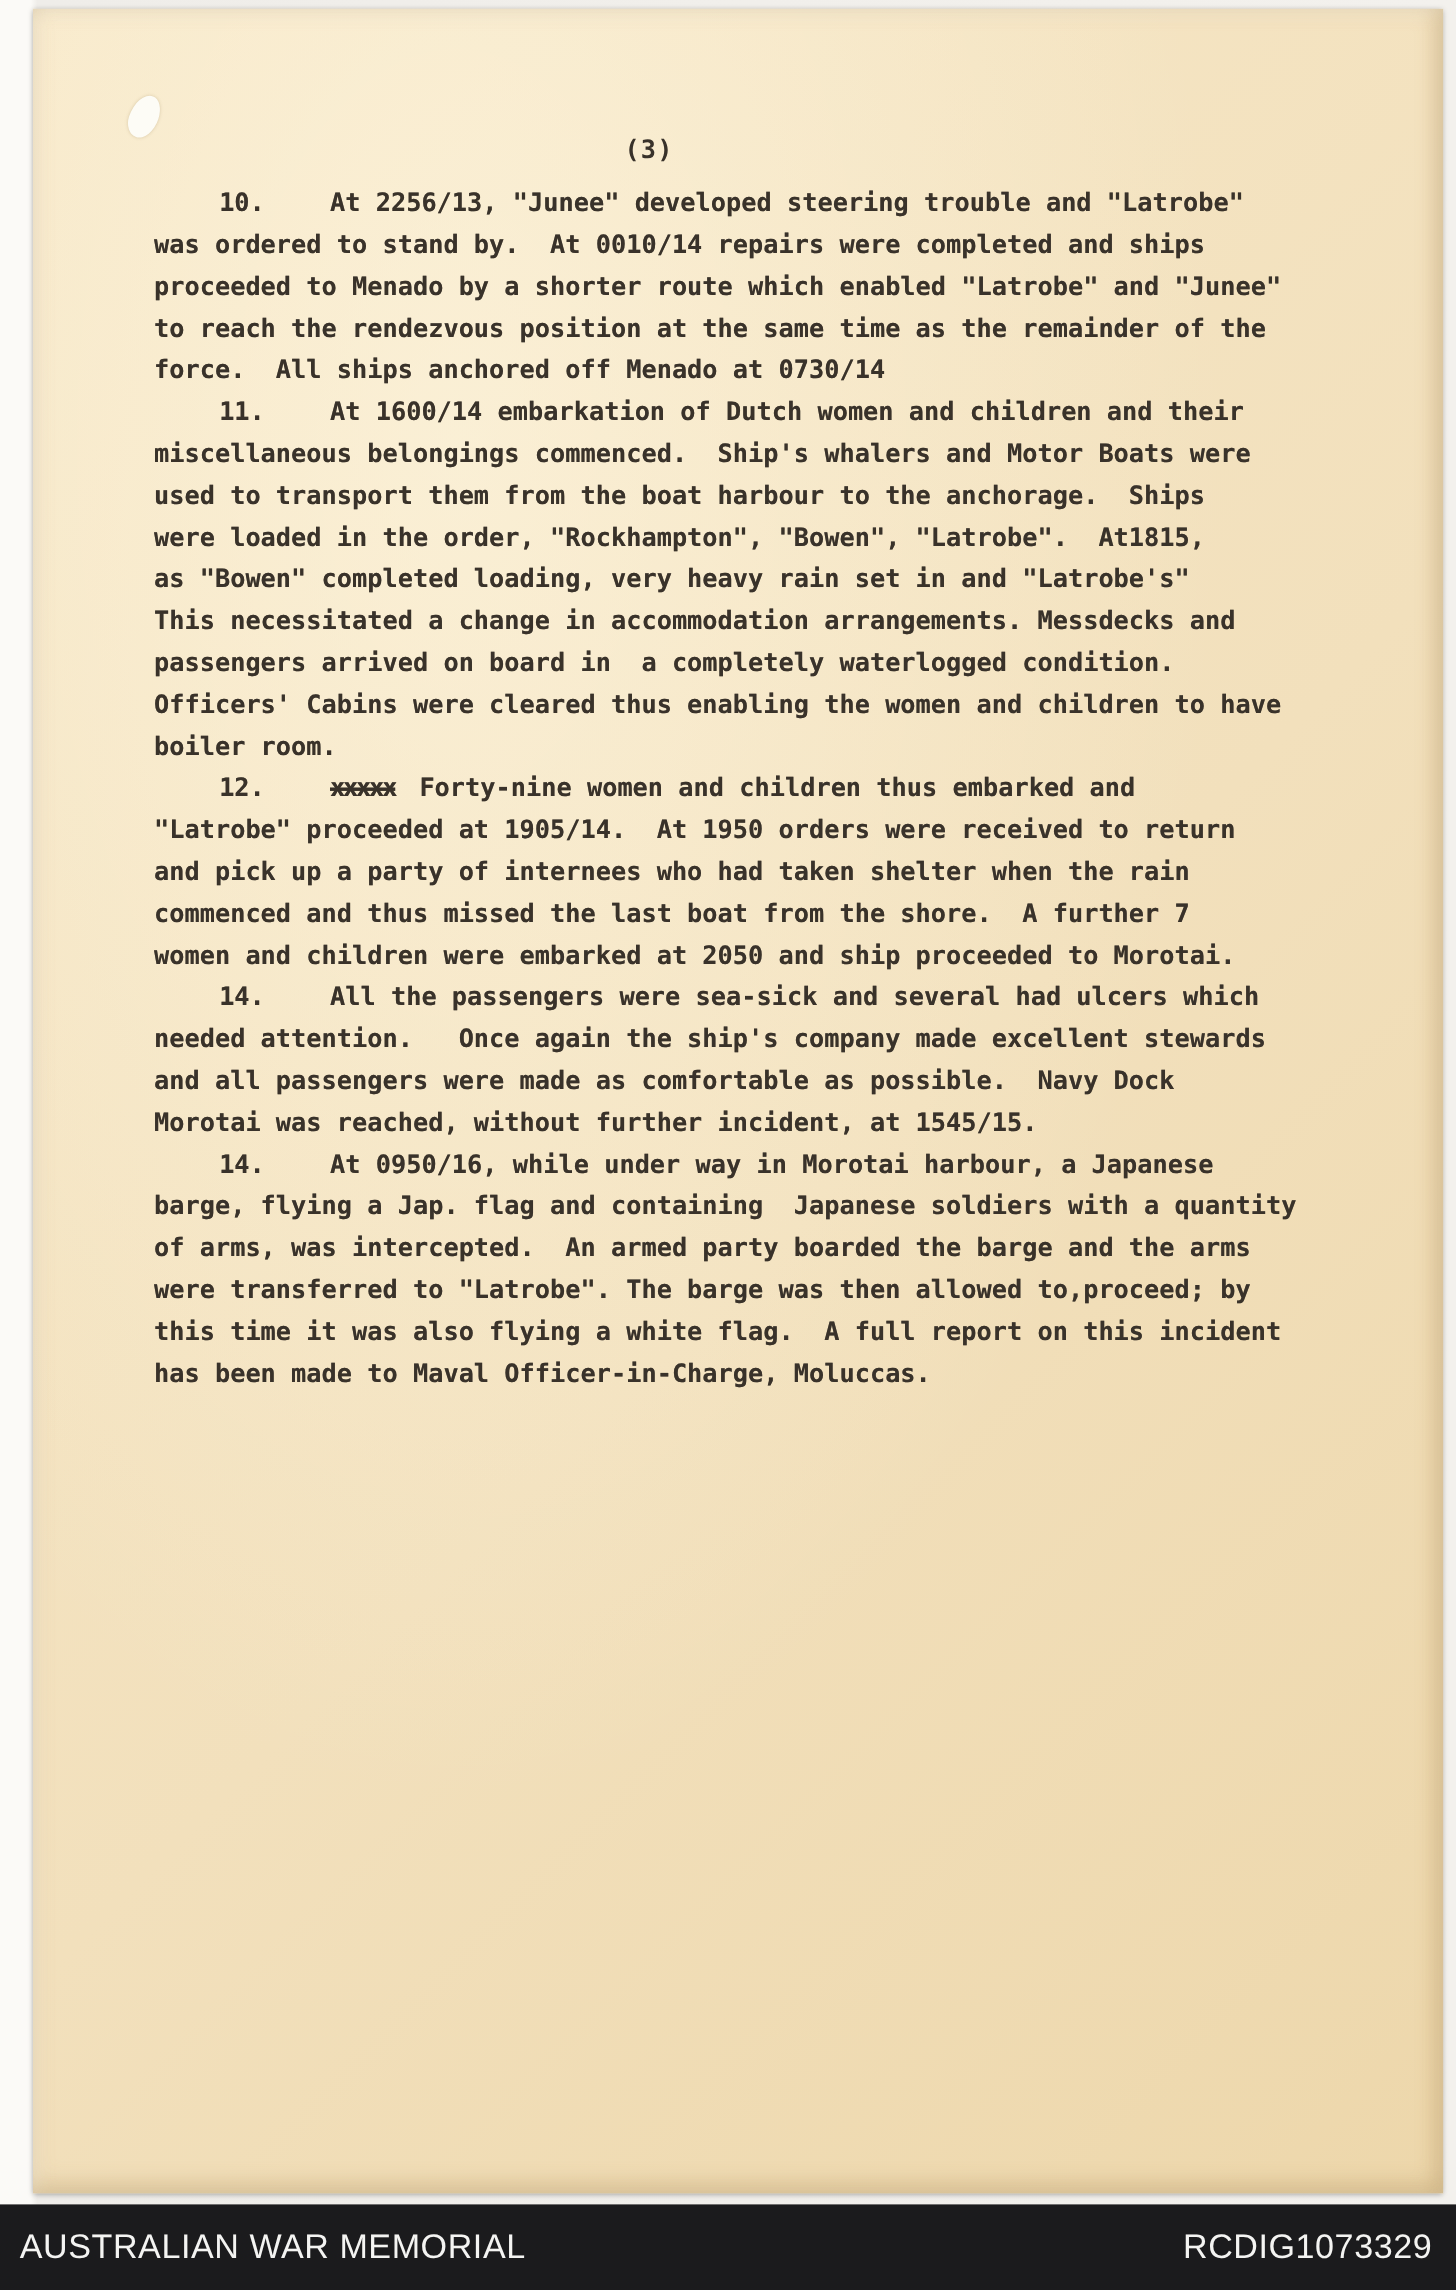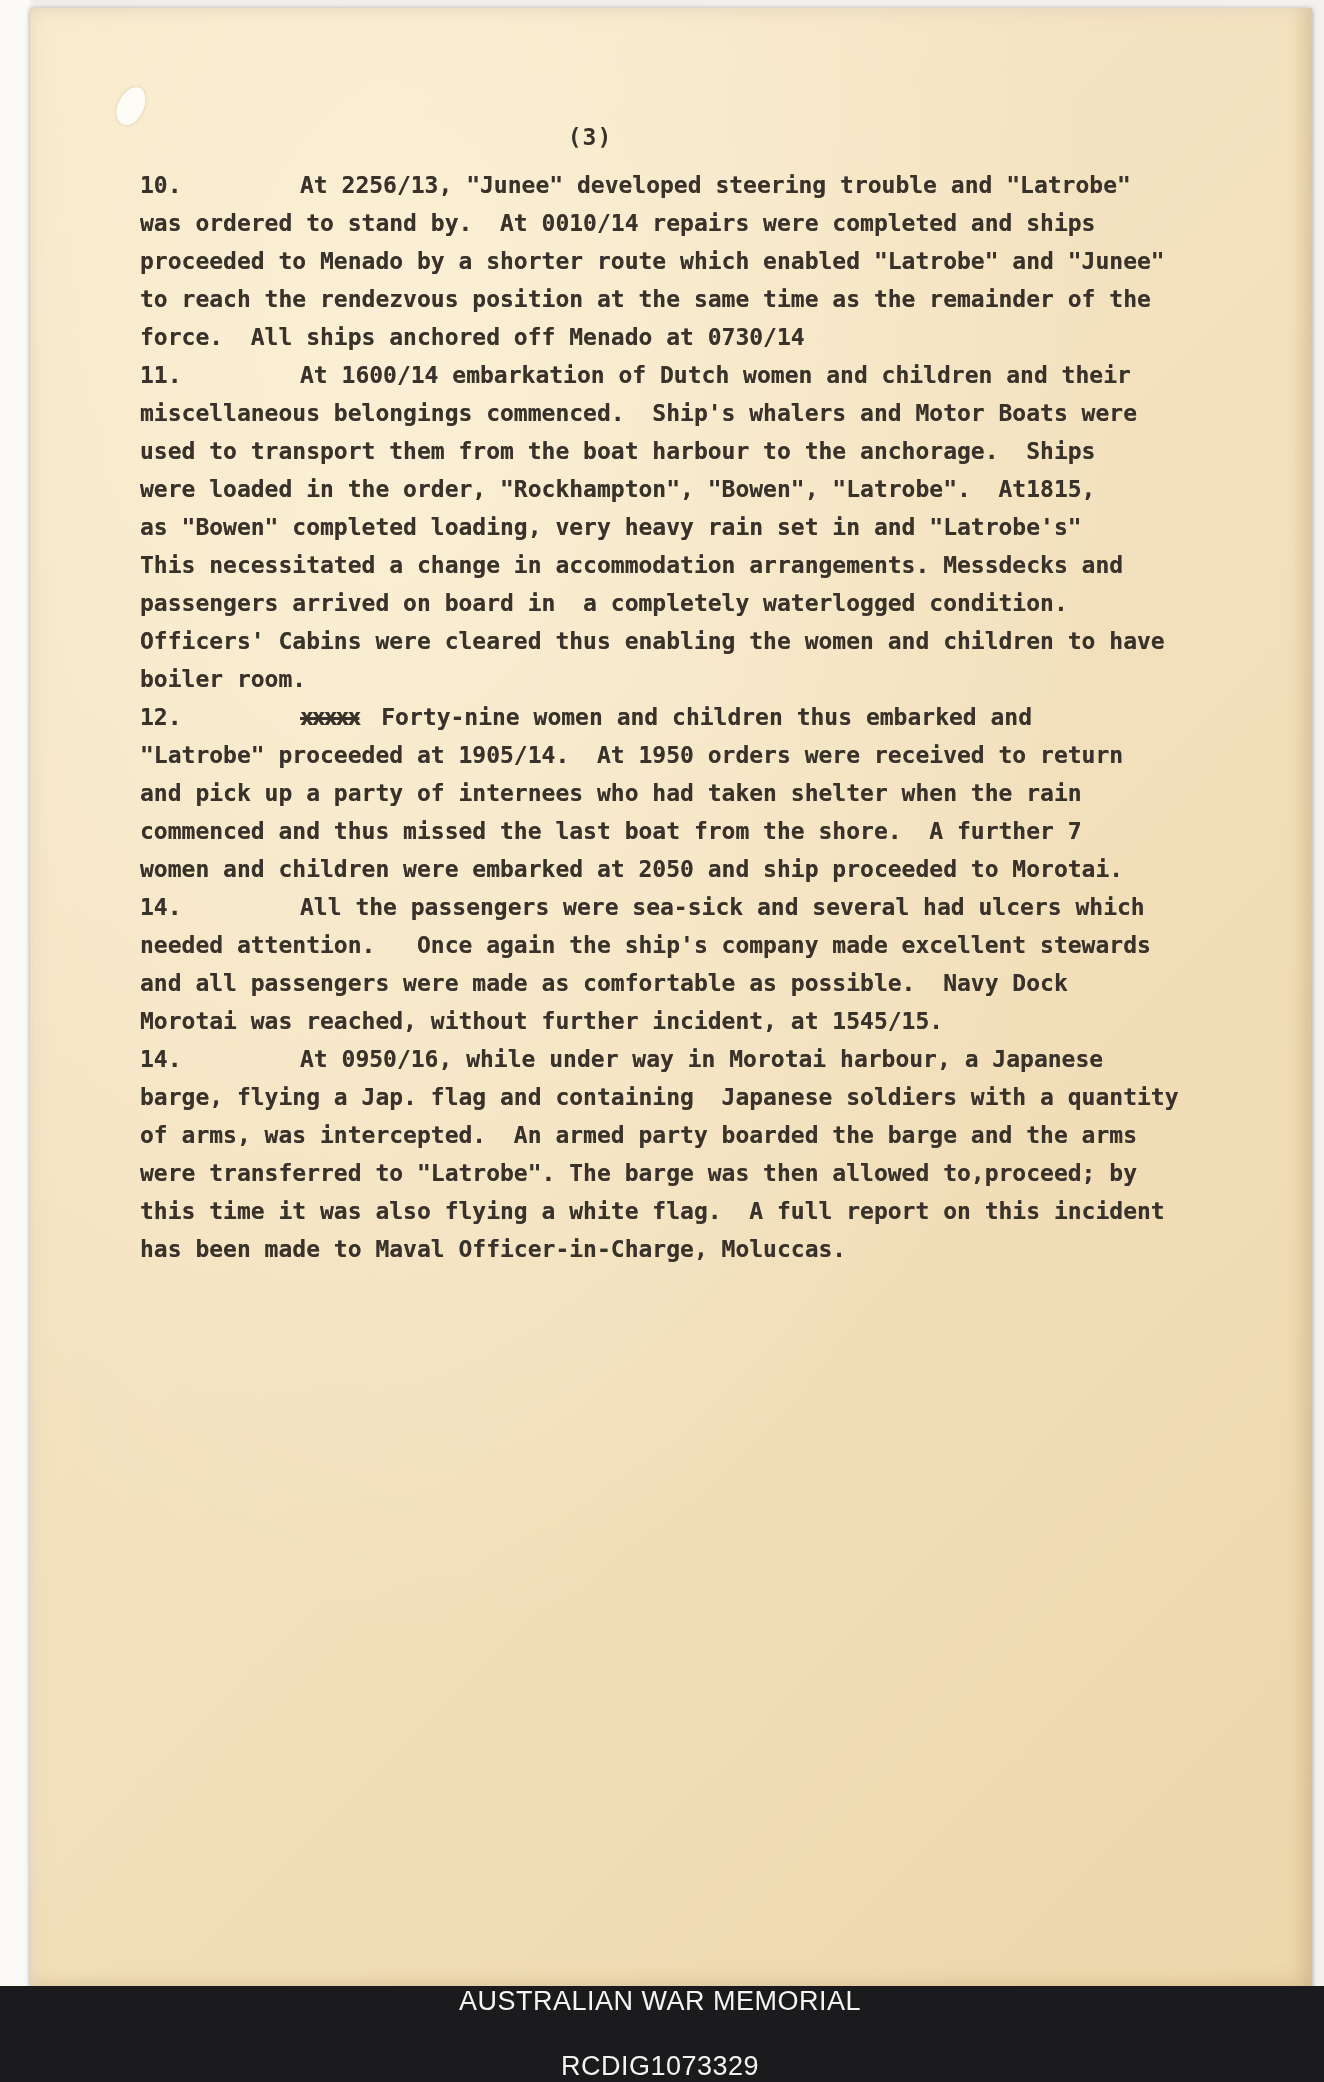--- a/index.html
+++ b/index.html
@@ -64,45 +64,45 @@
   }
   .para { margin: 0; }
   .line {
     white-space: pre;
     line-height: 38px;
     height: 38px;
   }
   .pnum {
     display: inline-block;
     width: 160px;
+    text-align: center;
   }
   .strike {
     text-decoration: line-through;
     text-decoration-thickness: 3px;
     margin-right: 22px;
     letter-spacing: -2px;
     margin-top: 23px;
   }
   .footer-bar {
     position: absolute;
     left: 0;
     bottom: 0;
     width: 100%;
-    height: 96px;
+    height: 78px;
     background: var(--footer-bg, #1b1b1d);
     display: flex;
     align-items: center;
     justify-content: space-between;
     box-sizing: border-box;
     padding: 0 22px 0 18px;
     font-family: "Liberation Sans", sans-serif;
     color: var(--footer-text, #f4f4f2);
-    font-size: 27px;
+    font-size: 31px;
     letter-spacing: 0.5px;
-    flex-direction: column;
   }
 </style>
 </head>
 <body>
 
 <div class="scan">
   <div class="paper">
     <div class="blemish"></div>
     <div class="page-number">(3)</div>
     <div class="doc-body">

